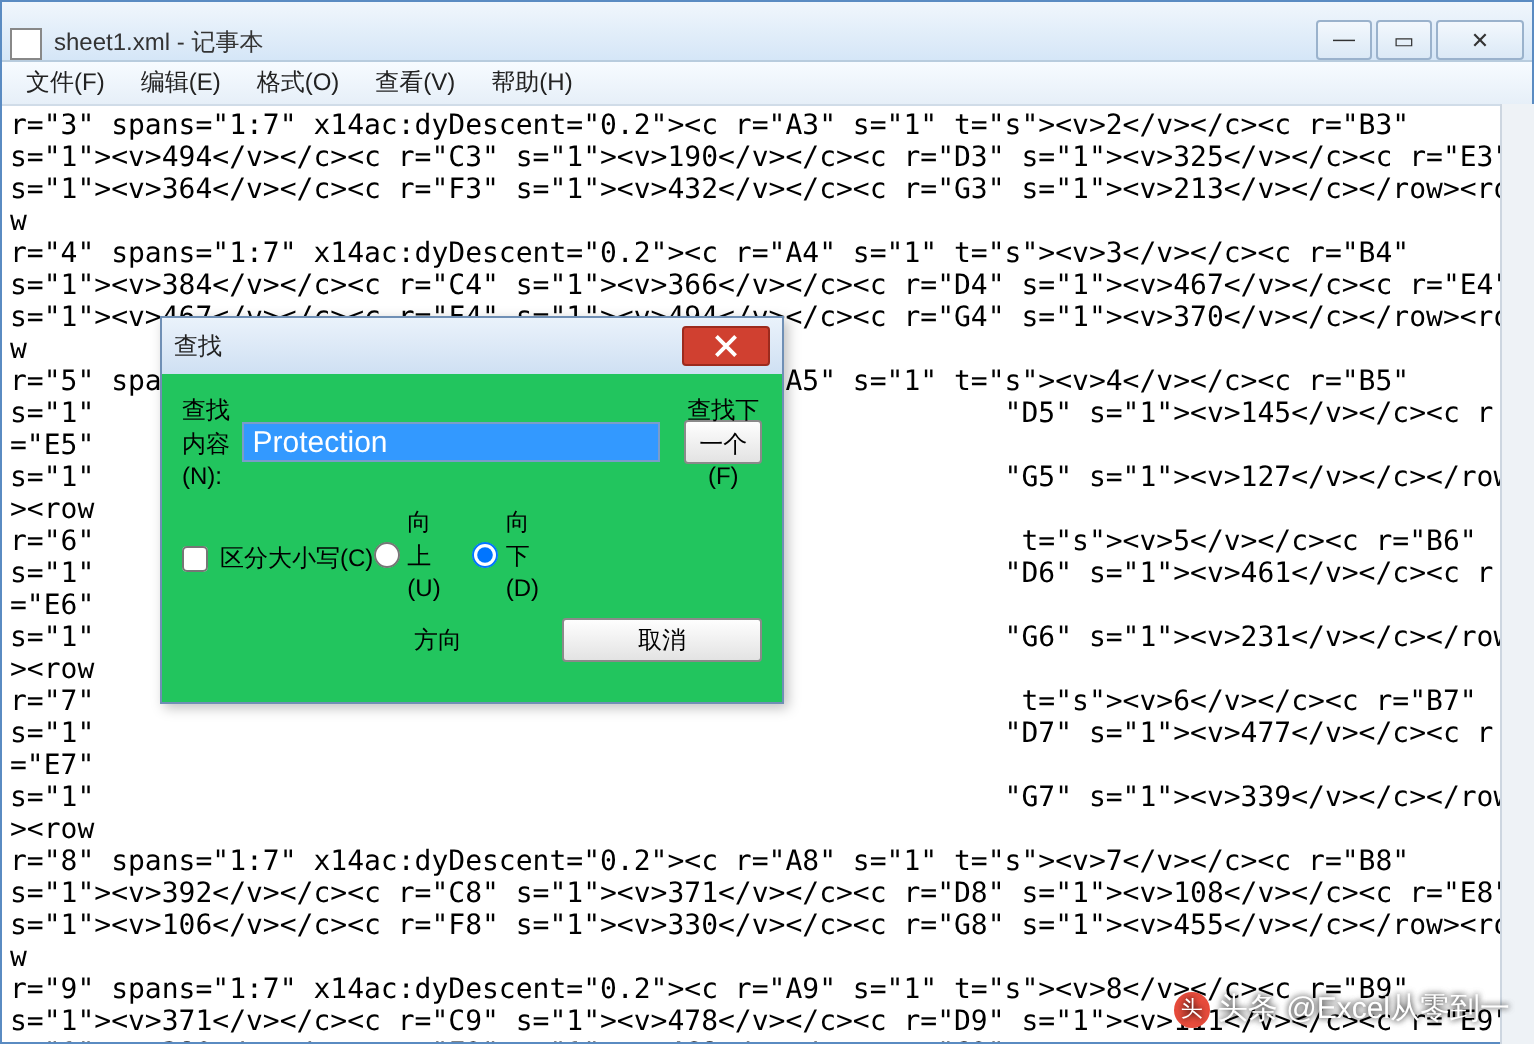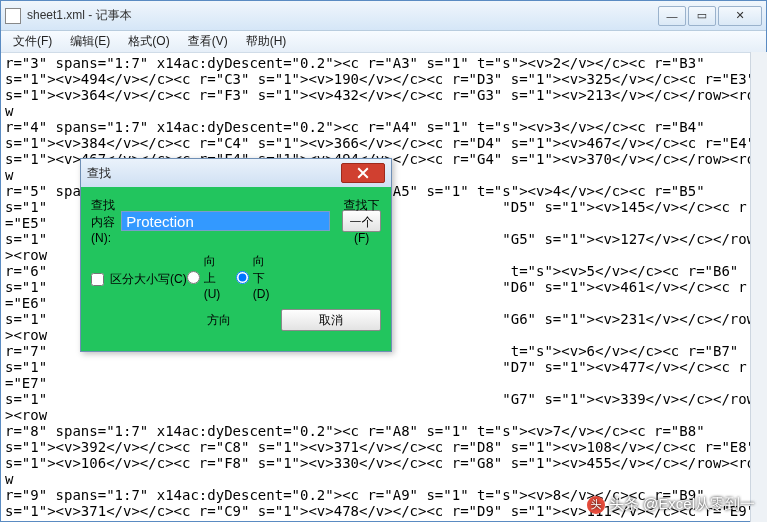--- a/index.html
+++ b/index.html
@@ -1,18 +1,18 @@
 <!DOCTYPE html>
 <html><head>
 <meta charset="utf-8">
 <style>
 * { margin: 0; padding: 0; box-sizing: border-box; }
 body { font-family: "Microsoft YaHei", SimSun, sans-serif; font-size: 12px; background: #fff; overflow: hidden; width: 767px; height: 522px; position: relative; }
 .window { width: 767px; height: 522px; border: 1px solid #5a8bc2; display: flex; flex-direction: column; background: #fff; }
-.titlebar { height: 30px; background: linear-gradient(#f0f6fc, #d5e6f7); display: flex; align-items: center; padding: 0 4px; border-bottom: 1px solid #b8ccde; }
+.titlebar { height: 30px; background: linear-gradient(#f0f6fc, #d5e6f7); display: flex; align-items: flex-end; padding: 0 4px; border-bottom: 1px solid #b8ccde; }
 .titlebar-icon { width: 16px; height: 16px; margin-right: 6px; background: #fff; border: 1px solid #888; display: inline-block; }
 .titlebar-title { flex: 1; color: #333; }
 .win-controls { display: flex; gap: 2px; }
 .win-btn { width: 28px; height: 20px; border: 1px solid #9ab2cc; background: linear-gradient(#f3f8fd,#dbe9f6); border-radius: 2px; display: flex; align-items: center; justify-content: center; font-size: 11px; color: #333; }
 .win-btn.close { width: 44px; }
 .menubar { height: 22px; background: linear-gradient(#f7fbff,#e6eff8); display: flex; padding: 0 4px; border-bottom: 1px solid #d0dce8; gap: 2px; }
 .menu-item { padding: 2px 8px; color: #222; }
 .content { flex: 1; overflow: hidden; position: relative; padding: 2px 4px; font-family: SimSun, monospace; font-size: 14px; line-height: 16px; white-space: pre-wrap; word-break: break-all; color: #000; }
 .scrollbar-v { position: absolute; right: 0; top: 52px; bottom: 0; width: 17px; background: #eef2f6; border-left: 1px solid #cdd6e0; }
 

